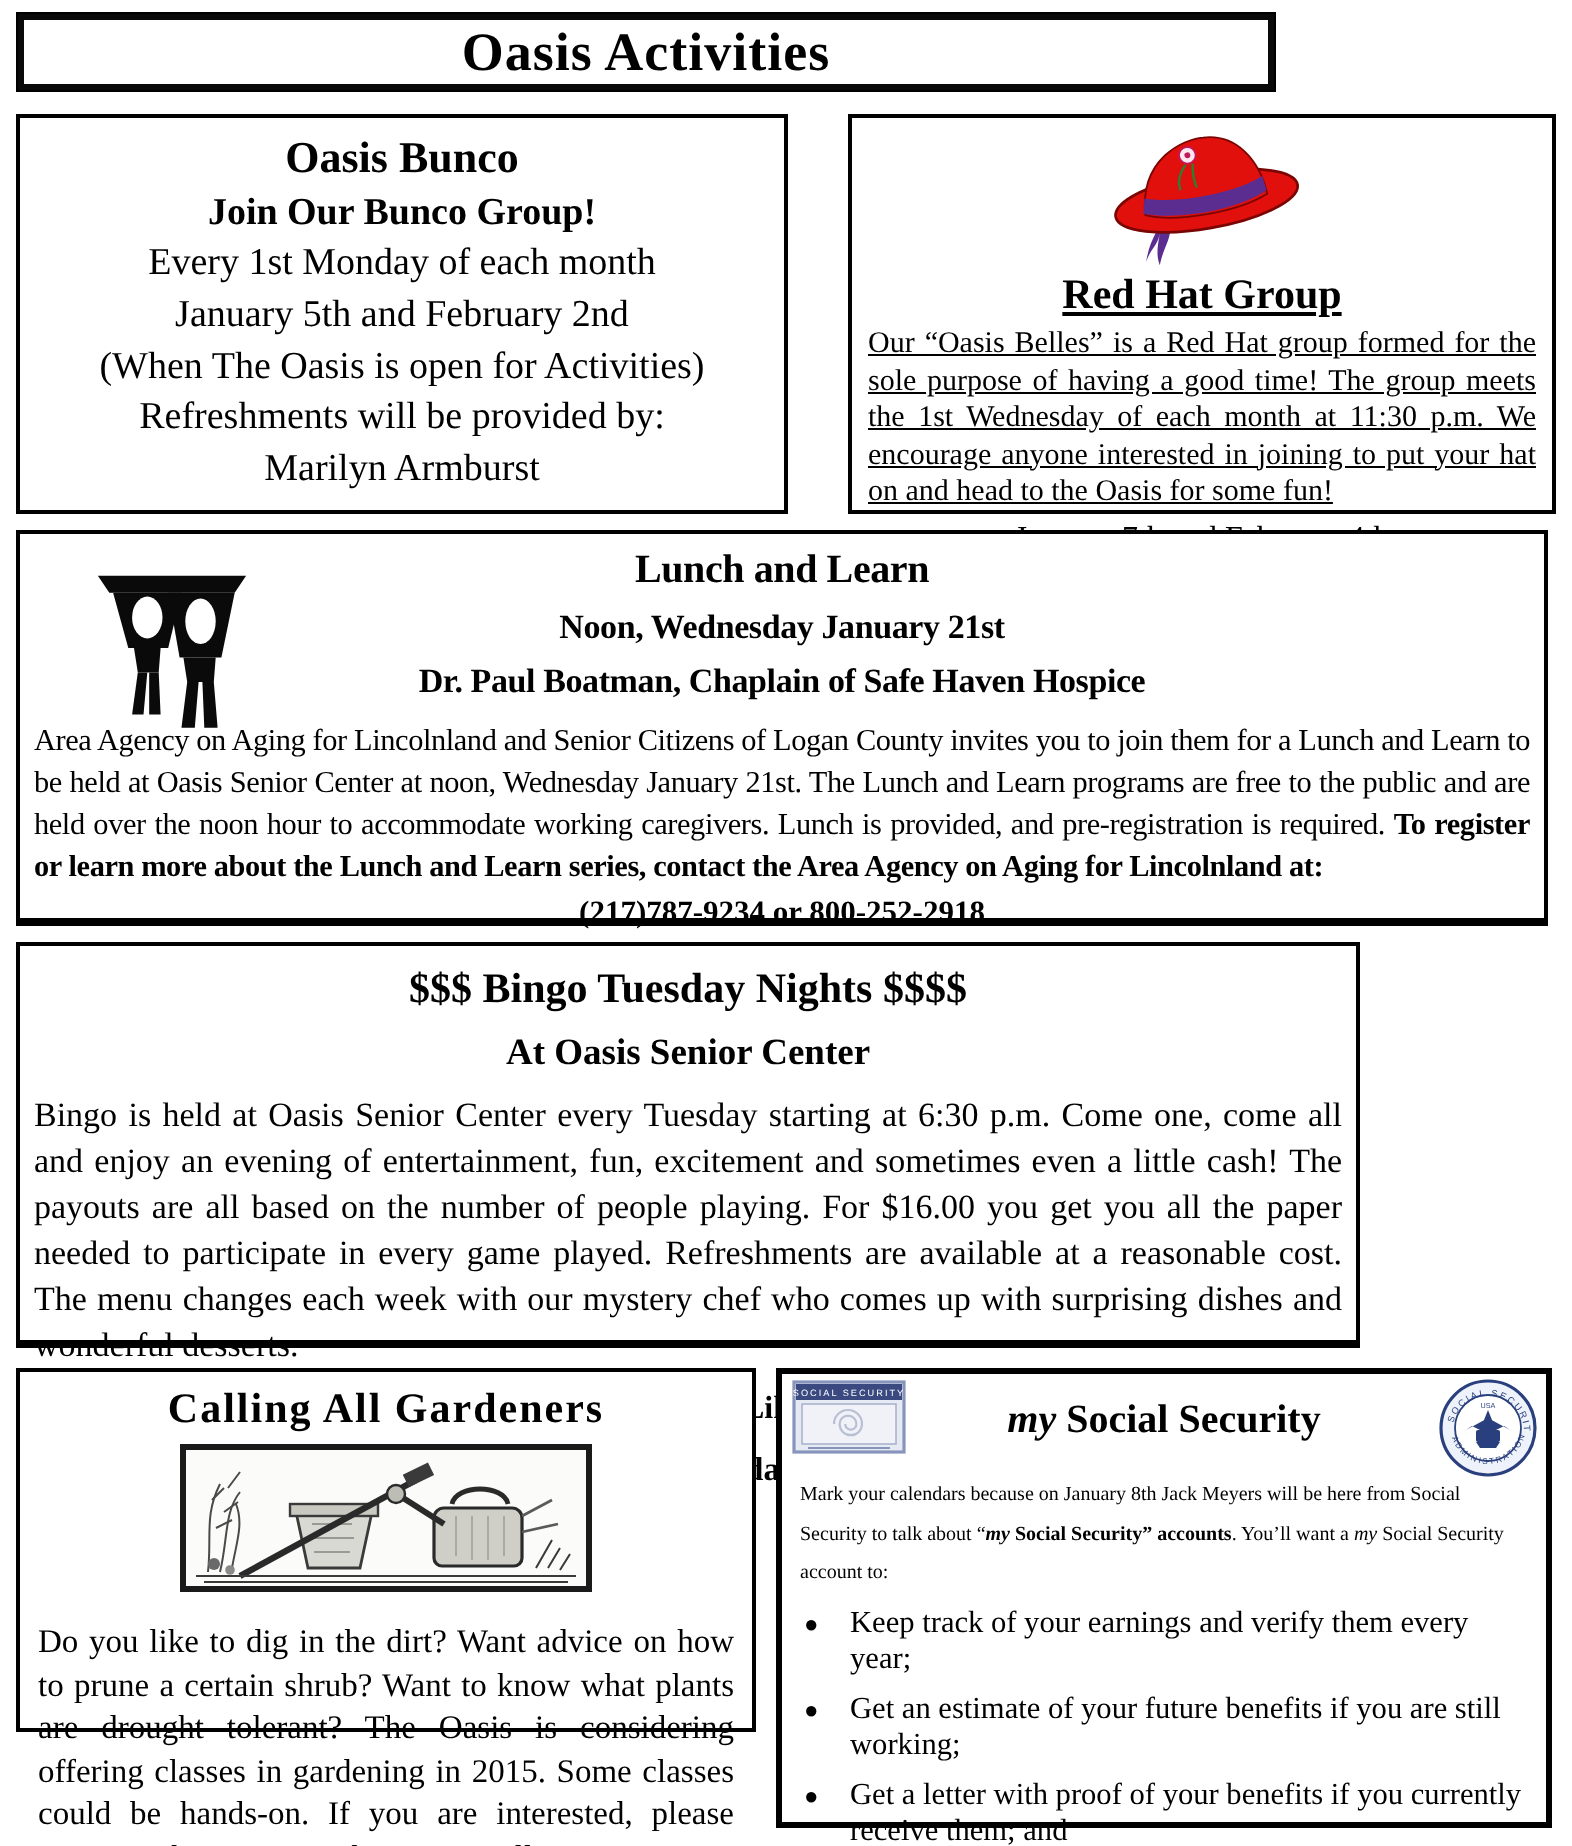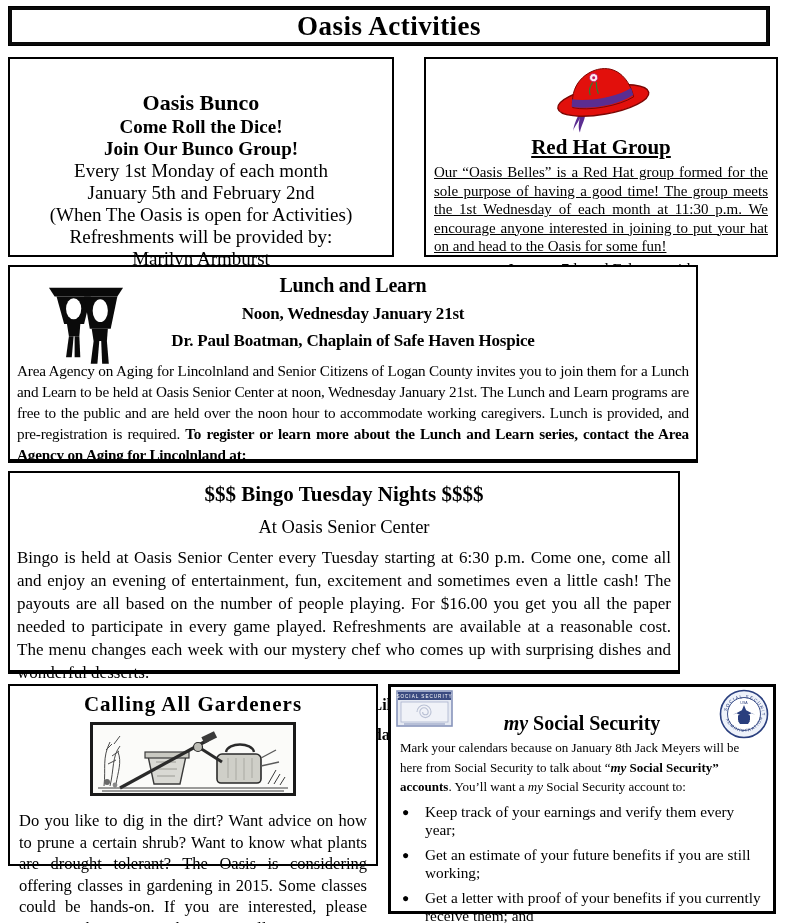--- a/index.html
+++ b/index.html
@@ -1,71 +1,71 @@
 <!DOCTYPE html>
 <html><head>
 <meta charset="utf-8">
 <style>
   html,body{margin:0;padding:0;background:#fff;}
   .page{position:relative;width:786px;height:923px;background:#fff;color:#000;
         font-family:"Liberation Serif", serif;overflow:hidden;}
   .box{position:absolute;background:#fff;box-sizing:border-box;}
 
   
-  .title-outer{left:8px;top:6px;width:762px;height:40px;border:1px solid #000;padding:0;}
+  .title-outer{left:8px;top:6px;width:630px;height:40px;border:1px solid #000;padding:0;}
   .title-inner{border:3px solid #0a0a0a;height:100%;box-sizing:border-box;
                display:flex;align-items:center;justify-content:center;}
   .title-text{font-size:27px;font-weight:bold;letter-spacing:.5px;}
 
   
   .bunco{left:8px;top:57px;width:386px;height:200px;border:2px solid #000;
          display:flex;flex-direction:column;justify-content:space-between;
          text-align:center;padding:7px 6px 9px;}
-  .bunco .t{font-size:22px;font-weight:bold;margin-top:24px;}
+  .bunco .t{font-size:22px;font-weight:bold;}
   .bunco .b{font-size:19px;font-weight:bold;}
   .bunco .r{font-size:19px;}
 
   
   .redhat{left:424px;top:57px;width:354px;height:200px;border:2px solid #000;padding:2px 0 0;text-decoration:underline;}
   .redhat .hat-wrap{text-align:center;height:72px;}
   .redhat .t{font-size:21px;font-weight:bold;text-align:center;margin-top:2px;}
   .redhat .p{font-size:15px;line-height:18.5px;text-align:justify;padding:3px 8px 0;}
   .redhat .d{font-size:16px;text-align:center;margin-top:5px;}
 
   
-  .lunch{left:8px;top:265px;width:690px;height:198px;border:2px solid #000;border-bottom-width:4px;}
+  .lunch{left:8px;top:265px;width:766px;height:198px;border:2px solid #000;border-bottom-width:4px;}
   .lunch .icon-wrap{position:absolute;left:38px;top:14px;}
   .lunch .t{font-size:20px;font-weight:bold;text-align:center;margin-top:7px;letter-spacing:-.2px;}
   .lunch .s{font-size:17px;font-weight:bold;text-align:center;margin-top:7px;letter-spacing:-.2px;}
   .lunch .p{font-size:15.2px;line-height:21px;text-align:justify;padding:9px 7px 0;letter-spacing:-.2px;}
   .lunch .phone{font-size:15.5px;font-weight:bold;text-align:center;margin-top:4px;}
 
   
   .bingo{left:8px;top:471px;width:672px;height:203px;border:2px solid #000;border-bottom-width:4px;}
   .bingo .t{font-size:21px;font-weight:bold;text-align:center;margin-top:9px;}
-  .bingo .s{font-size:18.5px;font-weight:normal;text-align:center;margin-top:10px;}
+  .bingo .s{font-size:18.5px;font-weight:bold;text-align:center;margin-top:10px;}
   .bingo .p{font-size:17px;line-height:23px;text-align:justify;padding:8px 7px 0;}
   .bingo .g1{font-size:16px;font-weight:bold;text-align:center;margin-top:12px;}
   .bingo .g2{font-size:16.5px;font-weight:bold;text-align:center;margin-top:11px;}
 
   
   .garden{left:8px;top:684px;width:370px;height:182px;border:2px solid #000;}
   .garden .t{font-size:21px;font-weight:bold;text-align:center;margin-top:6px;letter-spacing:1px;}
   .garden .img-wrap{text-align:center;margin-top:5px;height:76px;}
   .garden .p{font-size:16.5px;line-height:21.5px;text-align:justify;padding:12px 9px 0;
              hyphens:auto;-webkit-hyphens:auto;}
 
   
   .ss{left:388px;top:684px;width:388px;height:230px;border:3px solid #000;}
   .ss .hdr{position:relative;height:48px;}
   .ss .card{position:absolute;left:5px;top:3px;}
   .ss .seal{position:absolute;right:4px;top:2px;}
-  .ss .t{font-size:20px;font-weight:bold;text-align:center;padding-top:25px;}
+  .ss .t{font-size:20px;font-weight:bold;text-align:center;padding-top:12px;}
   .ss .t .my{font-style:italic;}
-  .ss .p{font-size:13px;line-height:19.5px;padding:3px 9px 0;text-align:left;}
+  .ss .p{font-size:10px;line-height:19.5px;padding:3px 9px 0;text-align:left;}
   .ss .p .mi{font-style:italic;}
   .ss .p .mb{font-weight:bold;}
   .ss .p .mbi{font-weight:bold;font-style:italic;}
   .ss ul{list-style:none;margin:5px 0 0;padding:0;}
   .ss li{display:flex;margin:6px 0;font-size:15.3px;line-height:18.5px;}
   .ss li .dot{width:34px;padding-left:11px;box-sizing:border-box;font-size:12px;line-height:18.5px;}
   .ss li .btxt{flex:1;padding-right:6px;}
 </style>
 </head>
 <body>
@@ -73,21 +73,20 @@
 <div class="page">
 
   <div class="box title-outer">
     <div class="title-inner">
       <span class="title-text">Oasis Activities</span>
     </div>
   </div>
 
   <div class="box bunco">
     <div class="t">Oasis Bunco</div>
-    <div class="b">Come Roll the Dice!</div>
     <div class="b">Join Our Bunco Group!</div>
     <div class="r">Every 1st Monday of each month</div>
     <div class="r">January 5th and February 2nd</div>
     <div class="r">(When The Oasis is open for Activities)</div>
     <div class="r">Refreshments will be provided by:</div>
     <div class="r">Marilyn Armburst</div>
   </div>
 
   <div class="box redhat">
     <div class="hat-wrap">

